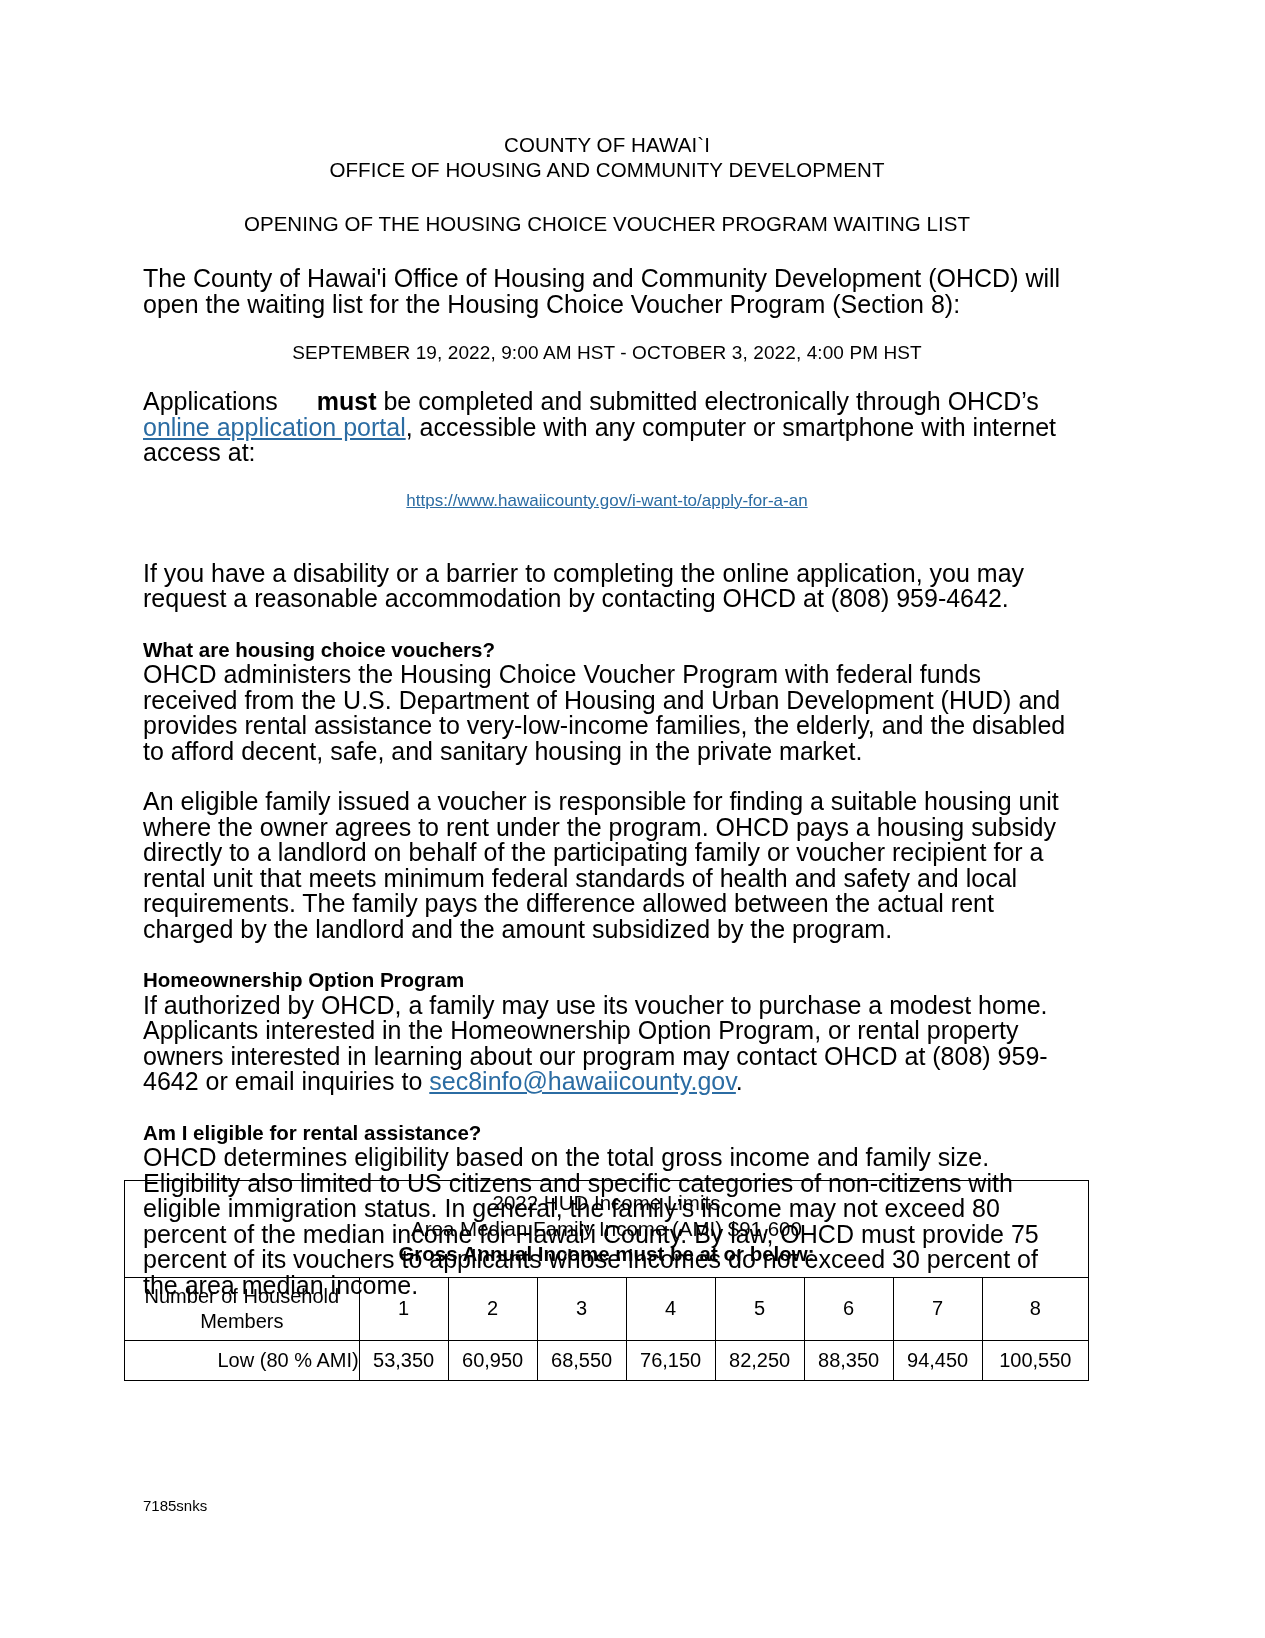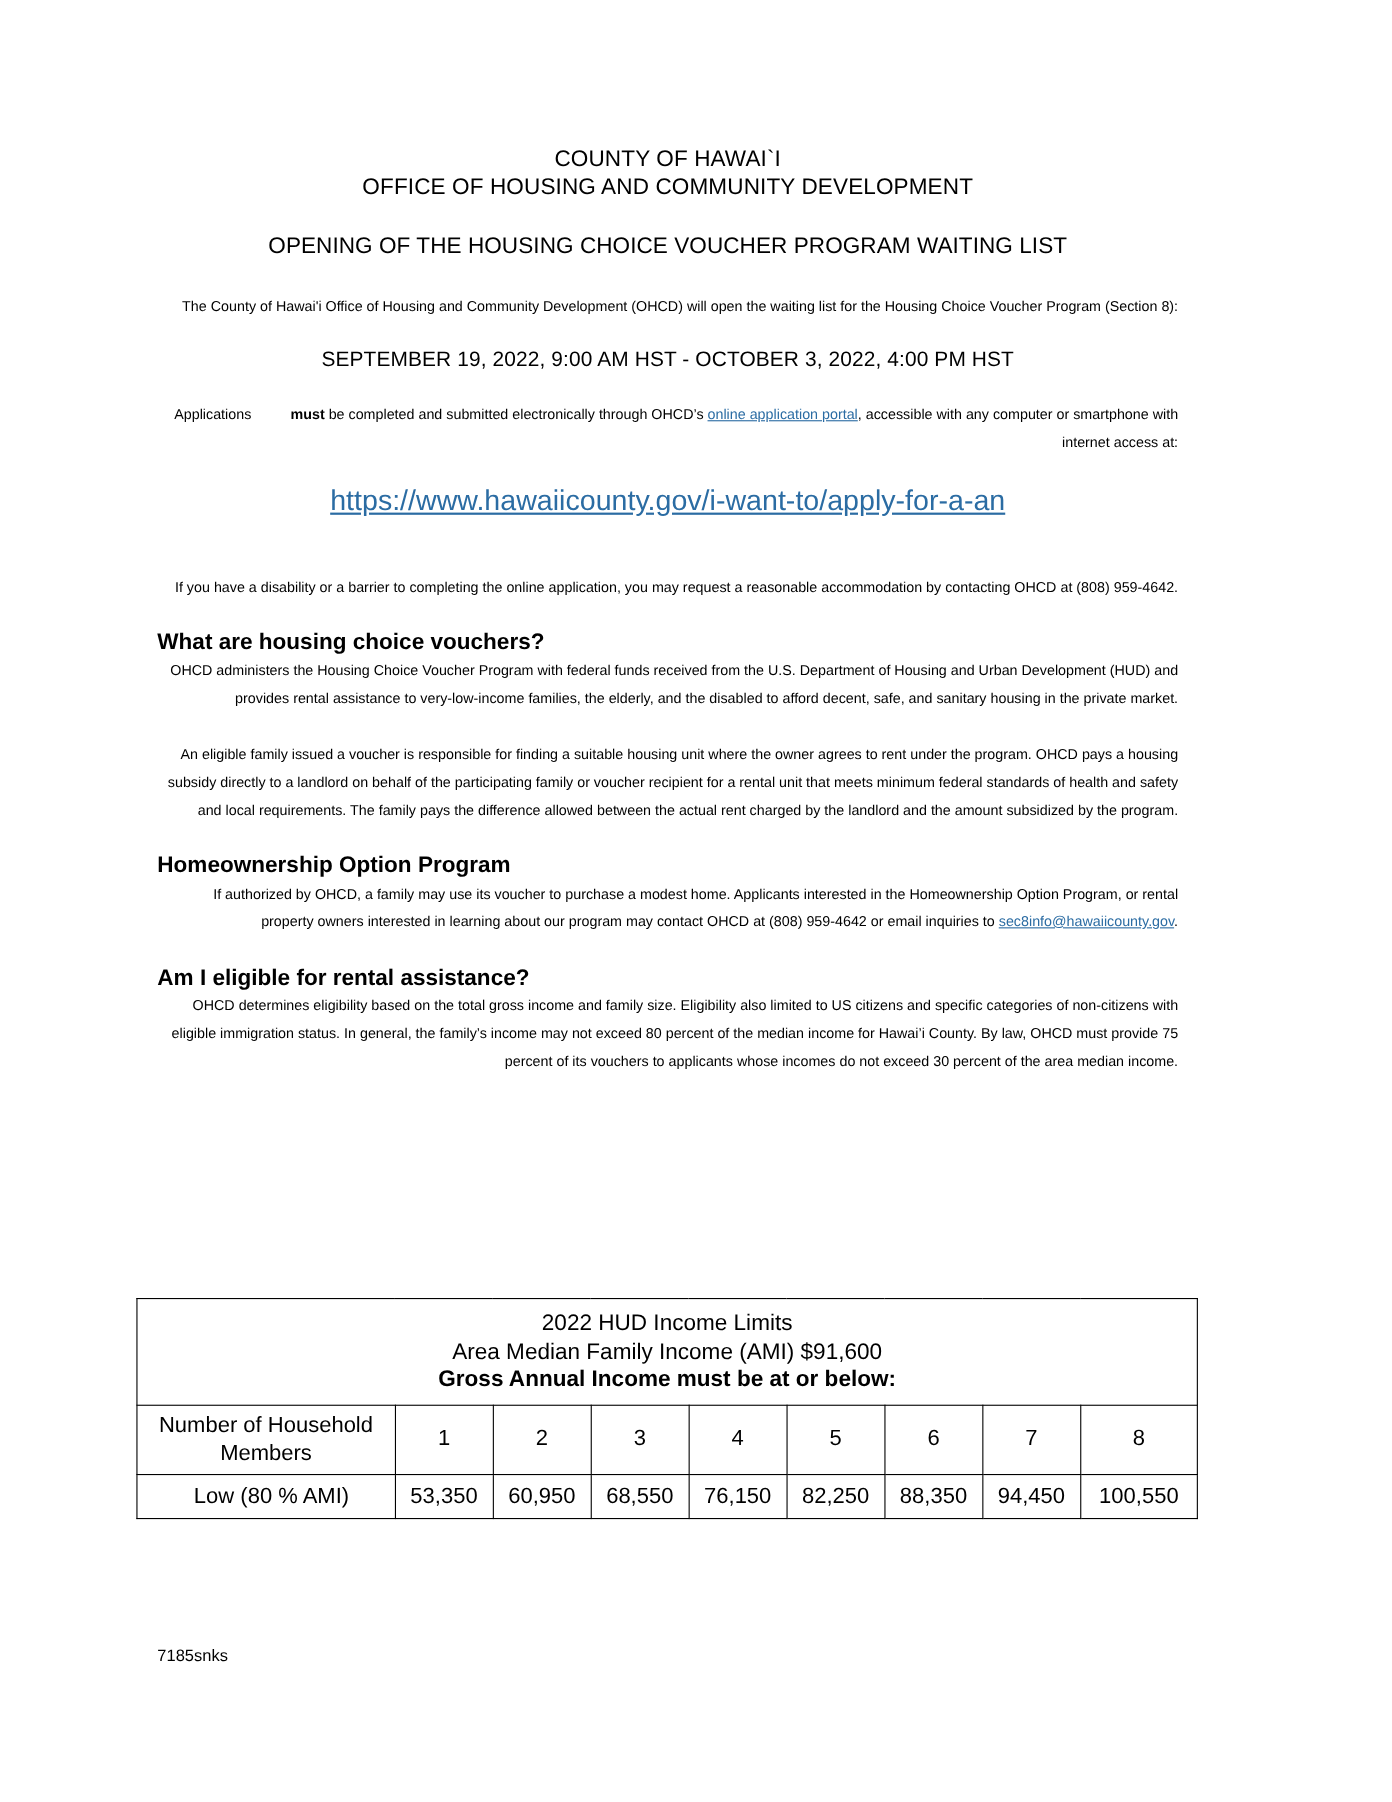--- a/index.html
+++ b/index.html
@@ -36,36 +36,36 @@
     letter-spacing: 0.1px;
   }
   .doc-title {
     text-align: center;
     font-weight: normal;
     font-size: 20.5px;
     margin-top: 30px;
     letter-spacing: 0.05px;
   }
   p.body-par {
-    font-size: 13px;
+    font-size: 25px;
     line-height: 25.5px;
     margin: 0;
-    text-align: right;
+    text-align: left;
   }
   .gap-md { height: 25px; }
   .gap-lg { height: 30px; }
   .dates {
     text-align: center;
     font-weight: normal;
     font-size: 19px;
     letter-spacing: 0.1px;
   }
   .url-line {
     text-align: center;
-    font-size: 26px;
+    font-size: 17px;
   }
   a.link, .link {
     color: #2b6ca3;
     text-decoration: underline;
     text-decoration-color: #2b6ca3;
   }
   .sec-head {
     font-weight: bold;
     font-size: 20.5px;
     line-height: 25.5px;
@@ -103,21 +103,21 @@
     text-align: center;
     padding: 6px 8px !important;
     line-height: 25px;
   }
   .num-head {
     text-align: center;
     padding: 6px 2px !important;
     font-size: 20.5px;
   }
   .row-lbl {
-    text-align: center;
+    text-align: right;
     padding: 8px 0 8px 10px !important;
     font-size: 20.5px;
   }
   .num-cell {
     text-align: center;
     padding: 8px 2px !important;
     font-size: 20.5px;
   }
   .footer-code {
     position: absolute;

